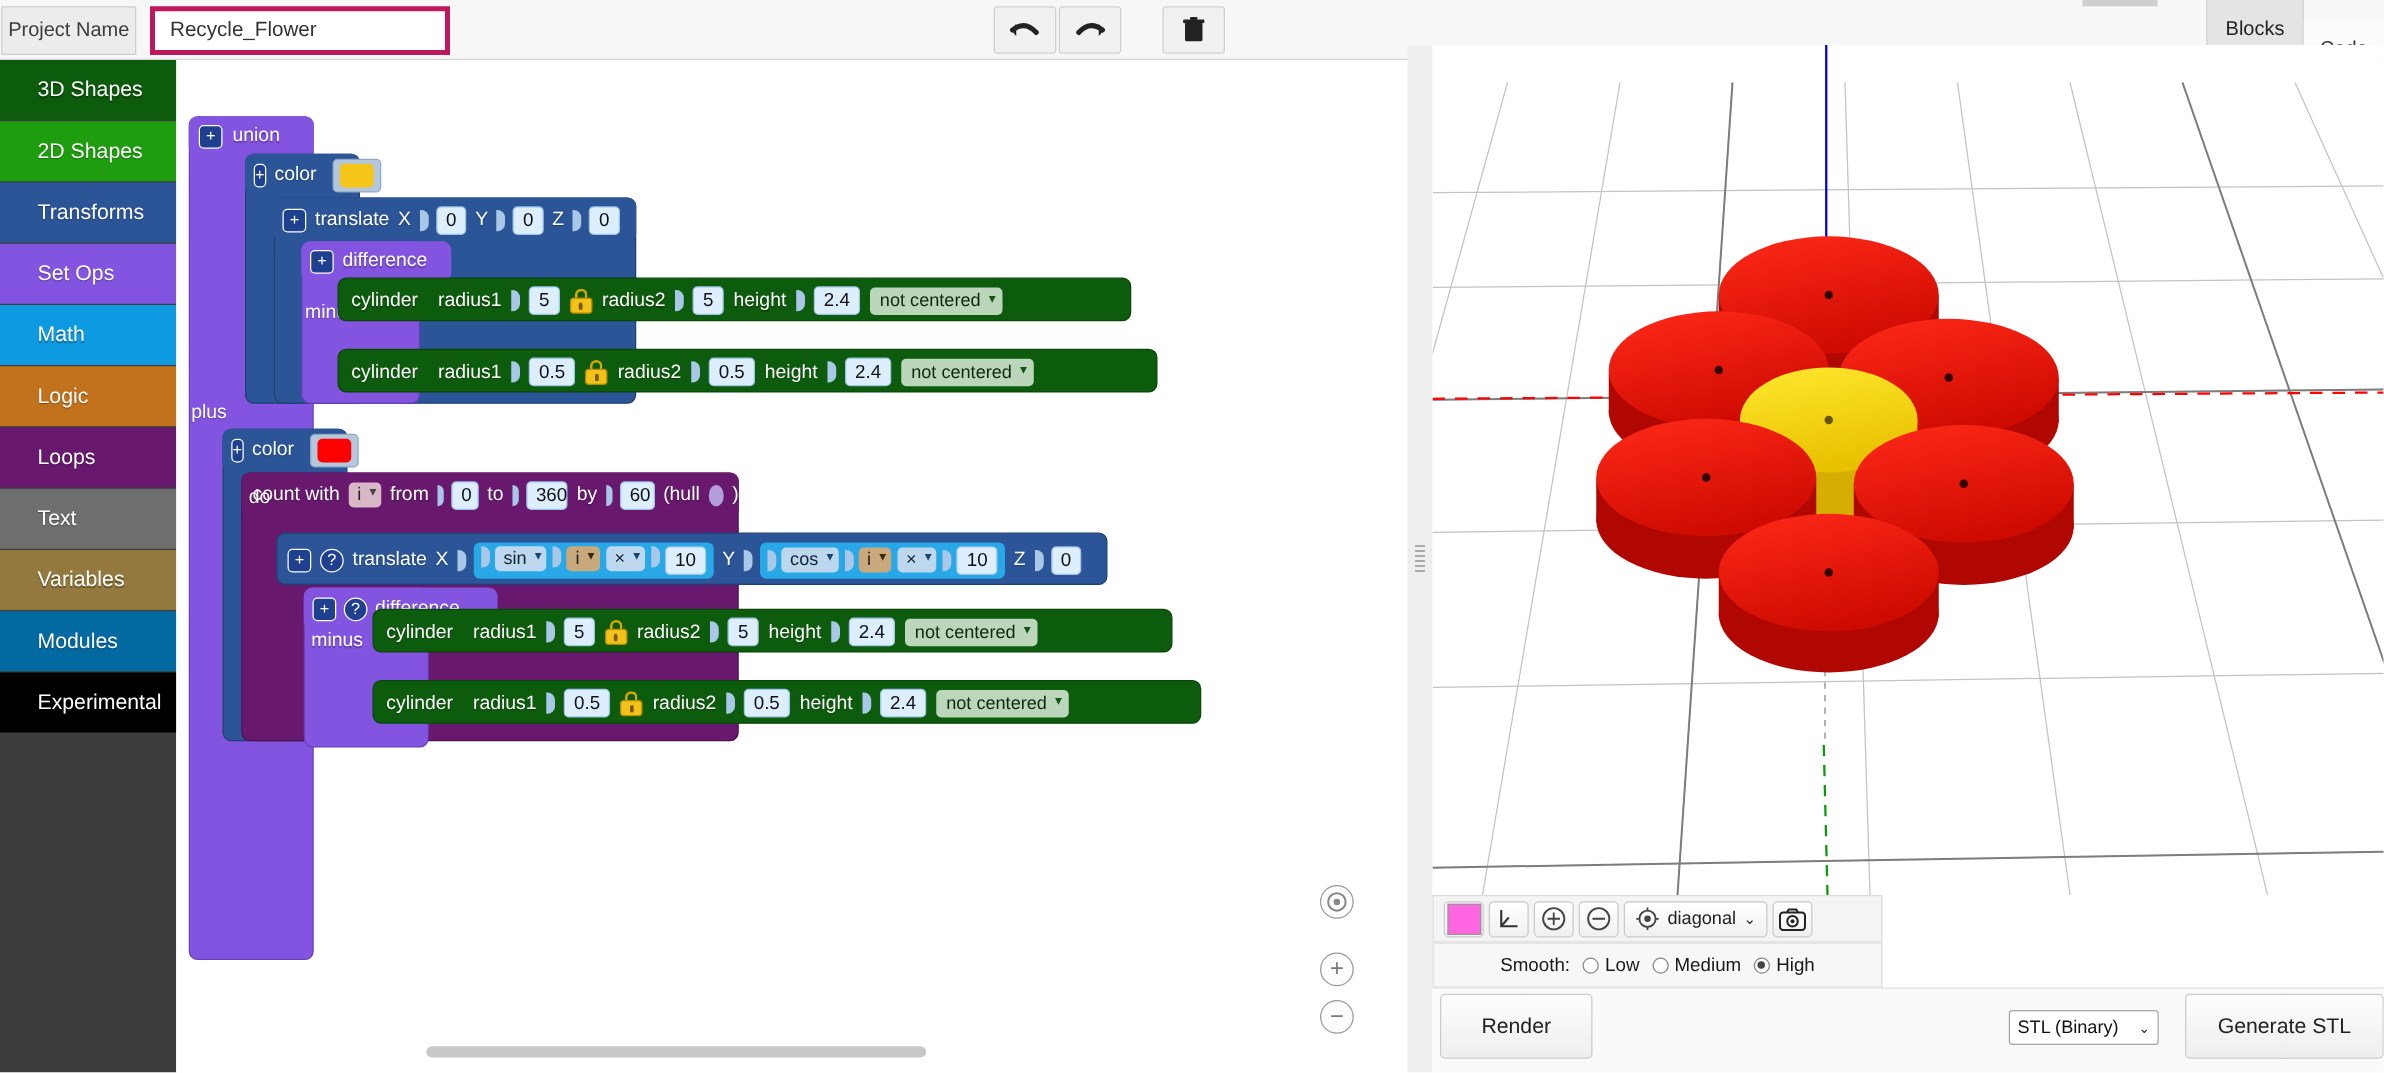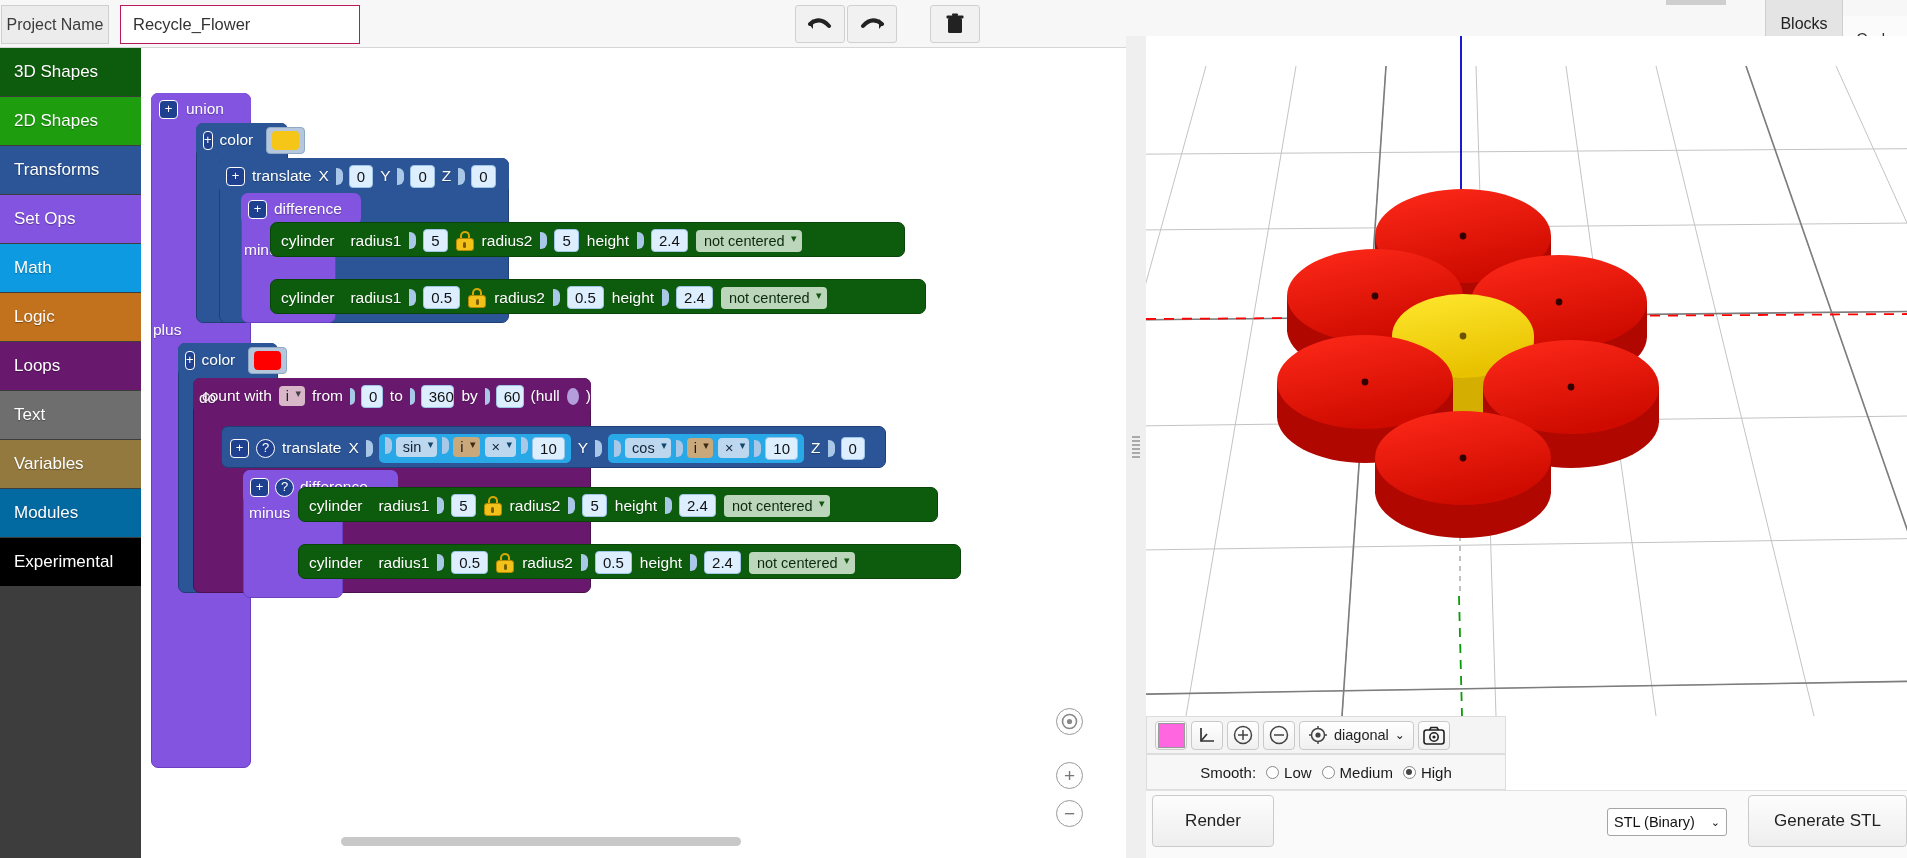--- a/index.html
+++ b/index.html
@@ -19,21 +19,21 @@
     border-bottom: 1px solid #d6d6d6;
   }
   .pn-label {
     position: absolute; left: 1px; top: 5px; width: 108px; height: 39px;
     background: #ececec; border: 1px solid #cfcfcf;
     display: flex; align-items: center; justify-content: center;
     font-size: 16px; color: #3b3b3b;
   }
   .pn-input {
     position: absolute; left: 120px; top: 5px; width: 240px; height: 39px;
-    background: #ffffff; border: 1px solid #be185d;
+    background: #ffffff; border: 4px solid #be185d;
     display: flex; align-items: center; padding-left: 12px;
     font-size: 16.5px; color: #333;
   }
   .tb-btn {
     position: absolute; top: 5px; height: 38px; width: 50px;
     background: #f1f1f1; border: 1px solid #d0d0d0; border-radius: 3px;
     display: flex; align-items: center; justify-content: center;
     cursor: pointer;
   }
   .tb-undo { left: 795px; }
@@ -58,21 +58,21 @@
     background: #cfcfcf;
   }
 
   
   .sidebar {
     position: absolute; left: 0; top: 48px; width: 141px; height: 810px;
     background: #3d3d3d;
   }
   .cat {
     height: 48px; margin-bottom: 1px;
-    display: flex; align-items: center; padding-left: 14px;
+    display: flex; align-items: center; padding-left: 30px;
     color: #ffffff; font-size: 17px; cursor: pointer;
     text-shadow: 0 1px 1px rgba(0,0,0,.35);
   }
 
   
   .canvas {
     position: absolute; left: 141px; top: 48px;
     width: 1005px; height: 810px;
     background: #ffffff; overflow: hidden;
   }

